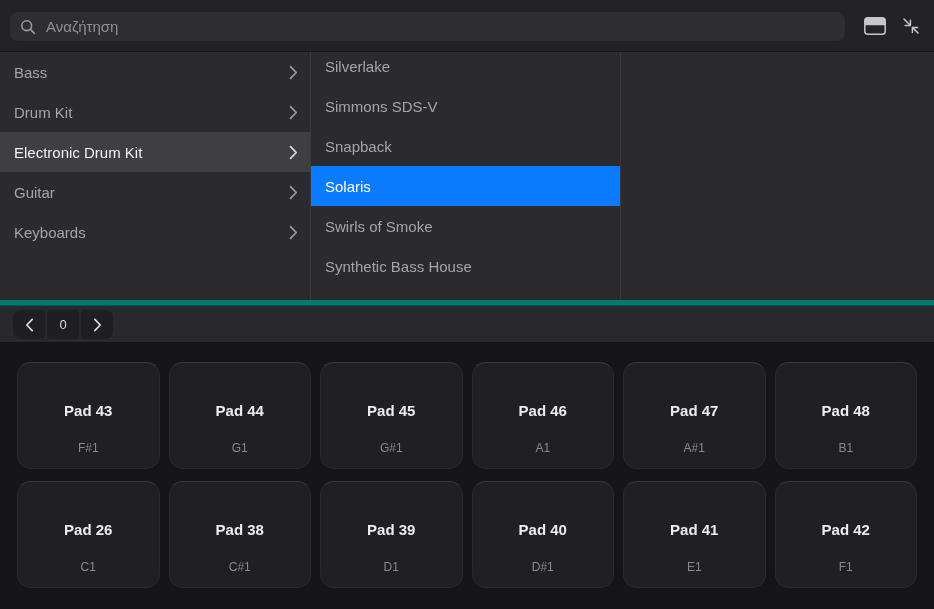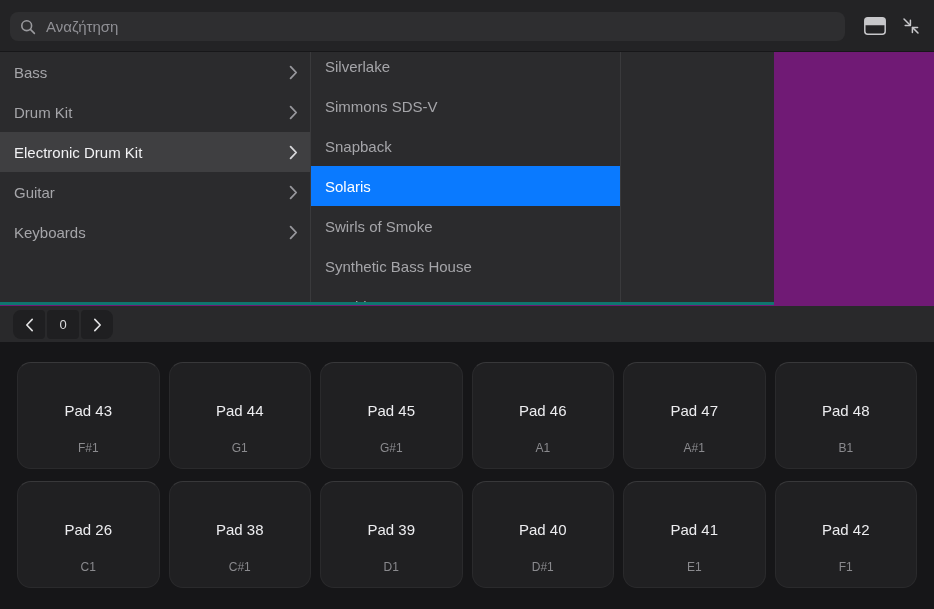--- a/index.html
+++ b/index.html
@@ -13,22 +13,22 @@
           border-radius:8px;display:flex;align-items:center;padding:0 10px;}
   .search svg{flex:0 0 auto;margin-right:8px;}
   .search input{background:transparent;border:none;outline:none;color:#e8e8ea;font-size:15px;width:100%;}
   .search input::placeholder{color:#8f8f94;}
   .iconbtn{position:absolute;top:11px;width:30px;height:30px;background:transparent;border:none;
            display:flex;align-items:center;justify-content:center;padding:0;cursor:pointer;}
   .iconbtn.win{left:860px;}
   .iconbtn.col{left:896px;}
 
   
-  .browser{position:absolute;left:0;top:52px;width:774px;height:253px;background:#2b2b2d;
-           display:flex;overflow:hidden;border-bottom:3px solid #0f766e;}
+  .browser{position:absolute;left:0;top:52px;width:934px;height:253px;background:#2b2b2d;
+           display:flex;overflow:hidden;border-bottom:5px solid #0f766e;}
   .bcol{height:100%;overflow:hidden;position:relative;}
   .bcol1{width:311px;border-right:1px solid #3a3a3c;}
   .bcol2{width:310px;border-right:1px solid #3a3a3c;}
   .bcol3{flex:1;}
   .rows2{transform:translateY(-6px);}
   .row{height:40px;display:flex;align-items:center;padding:0 12px 0 14px;
        color:#a5a5a9;font-size:15px;cursor:default;}
   .row .lbl{flex:1;white-space:nowrap;overflow:hidden;}
   .row.selgray{background:#3f3f41;color:#f2f2f4;}
   .row.selblue{background:#0a7aff;color:#ffffff;align-items:center;}
@@ -43,21 +43,21 @@
   .pseg.mid{border-radius:4px;font-size:13px;cursor:default;}
   .pseg.last{border-radius:4px 4px 8px 4px;border-radius:4px 8px 8px 4px;}
 
   
   .padarea{position:absolute;left:0;top:342px;width:934px;height:267px;background:#161618;
            padding:20px 17px 20px 17px;}
   .padgrid{display:grid;grid-template-columns:repeat(6,1fr);grid-auto-rows:107px;gap:12px 9px;}
   .pad{background:#202022;border:1px solid #2a2a2c;border-top-color:#38383a;border-radius:14px;
        display:flex;flex-direction:column;align-items:center;justify-content:flex-end;
        padding-bottom:13px;cursor:pointer;}
-  .pad .ptitle{color:#ededf0;font-size:15px;font-weight:400;margin-bottom:22px;}
+  .pad .ptitle{color:#ededf0;font-size:15px;font-weight:700;margin-bottom:22px;}
   .pad .pnote{color:#8a8a8e;font-size:12px;}
 </style>
 </head>
 <body>
 
 <div class="app">
 
   <div class="topbar">
     <div class="search">
       <svg width="16" height="16" viewBox="0 0 16 16">

